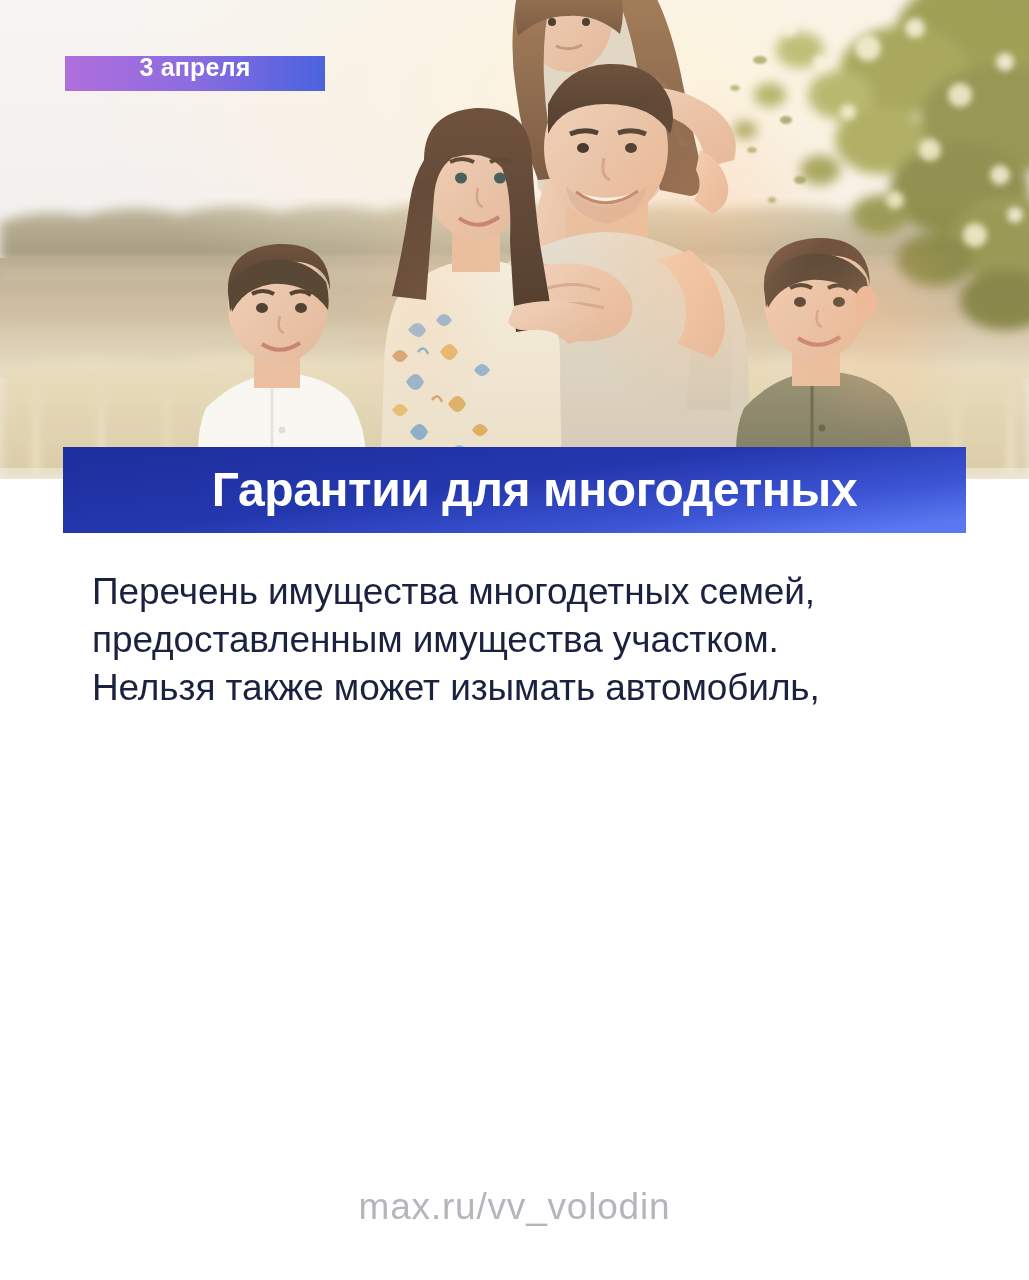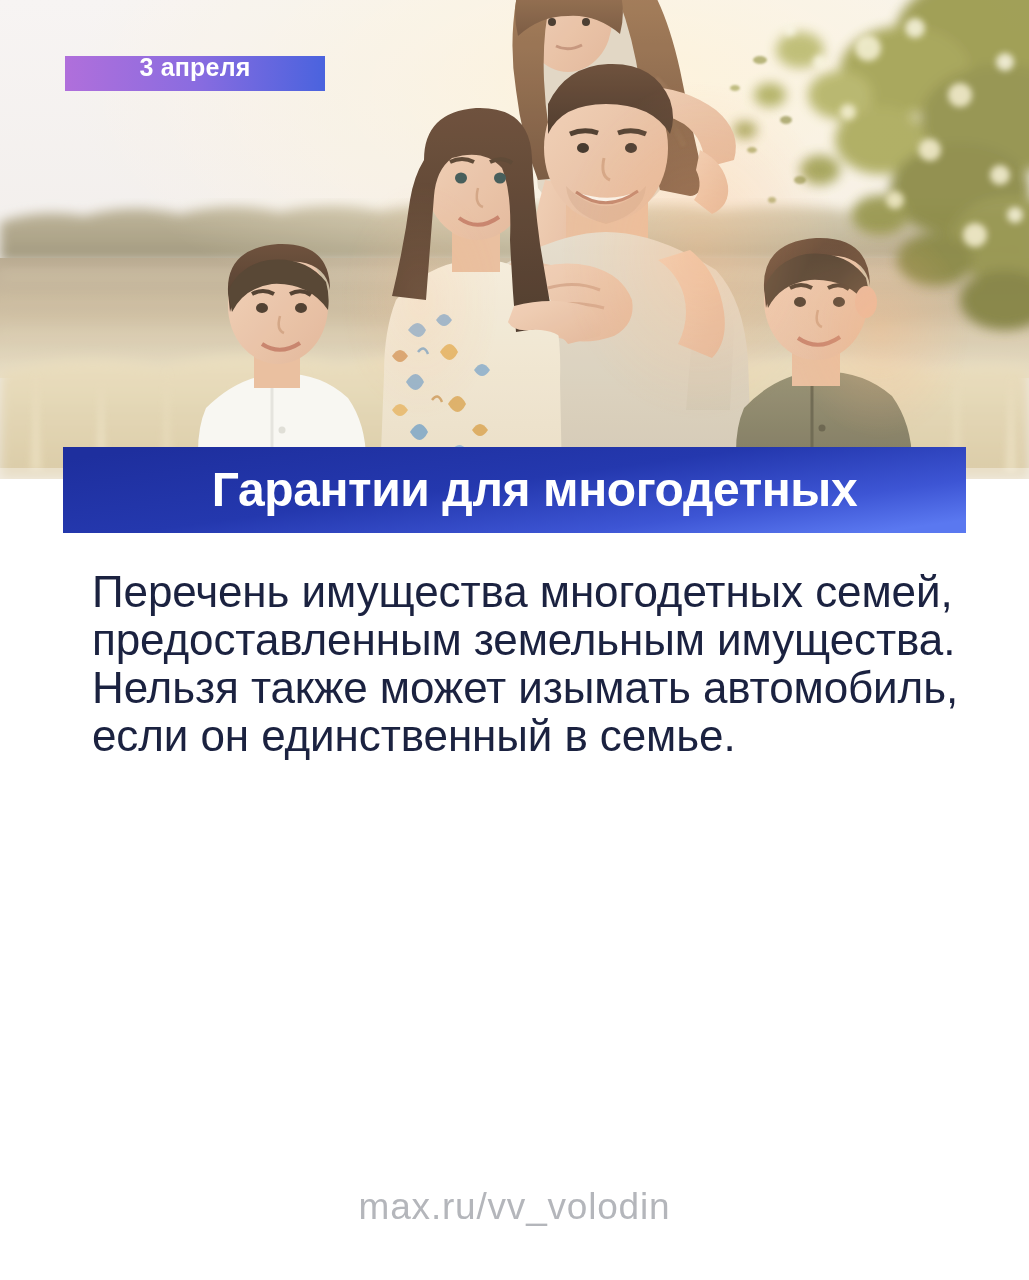--- a/index.html
+++ b/index.html
@@ -75,21 +75,21 @@
     margin-left: 40px;
   }
 
   
   .body-text {
     position: absolute;
     left: 92px;
     top: 568px;
     width: 880px;
     color: #1b2240;
-    font-size: 44px;
+    font-size: 37px;
     line-height: 48px;
     font-weight: normal;
     letter-spacing: -0.1px;
   }
   .body-line { display: block; white-space: nowrap; }
 
   
   .footer-url {
     position: absolute;
     left: 0;
@@ -479,18 +479,17 @@
         <stop offset="100%" stop-color="#5a78f0"></stop>
       </linearGradient>
     </defs>
     <rect x="0" y="0" width="903" height="86" fill="url(#bannerGrad)"></rect>
   </svg>
   <span class="title-banner-text" style="position:relative;">Гарантии для многодетных</span>
 </div>
 
 <div class="body-text">
   <span class="body-line">Перечень имущества многодетных семей,</span>
-  <span class="body-line">предоставленным земельным имущества.</span>
+  <span class="body-line">предоставленным имущества участком.</span>
   <span class="body-line">Нельзя также может изымать автомобиль,</span>
-  <span class="body-line">если он единственный в семье.</span>
 </div>
 
 <div class="footer-url">max.ru/vv_volodin</div>
 
 </body></html>

